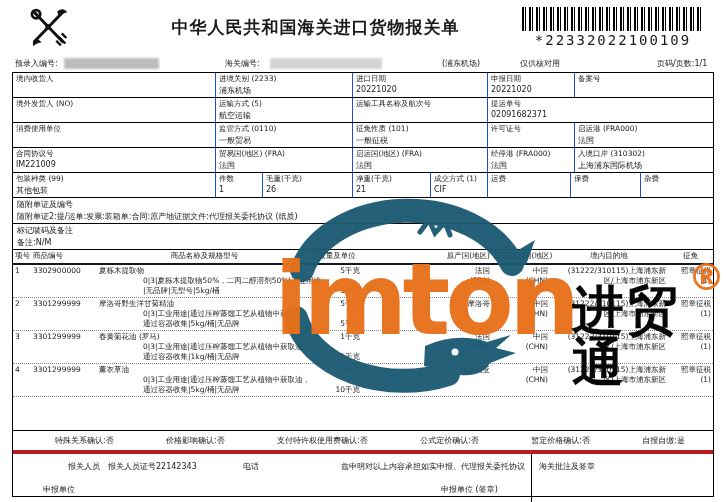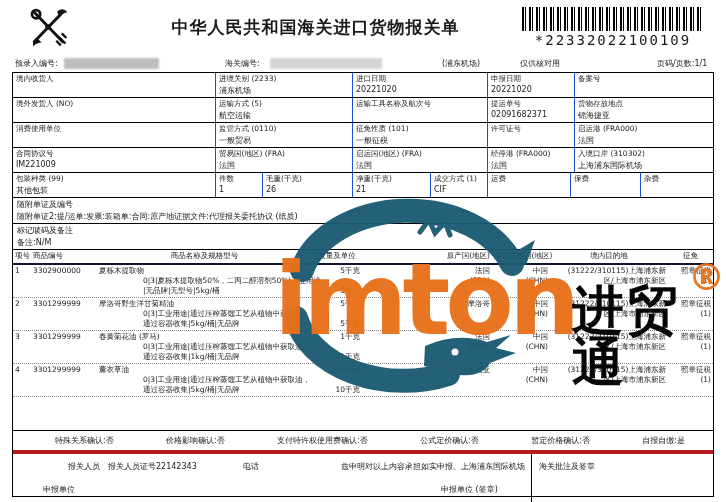--- a/index.html
+++ b/index.html
@@ -151,24 +151,20 @@
         <div class="val">航空运输</div>
       </div>
     <div class="cell">
         <div class="lab">运输工具名称及航次号</div>
         <div class="val"></div>
       </div>
     <div class="cell">
         <div class="lab">提运单号</div>
         <div class="val">02091682371</div>
       </div>
-    <div class="cell">
-        <div class="lab">货物存放地点</div>
-        <div class="val">锦海捷亚</div>
-      </div>
   </div>
 
   <div class="irow cols5">
     <div class="cell">
         <div class="lab">消费使用单位</div>
         <div class="val"></div>
       </div>
     <div class="cell">
         <div class="lab">监管方式 (0110)</div>
         <div class="val">一般贸易</div>
@@ -400,21 +396,21 @@
     <span>公式定价确认:否</span>
     <span>暂定价格确认:否</span>
     <span>自报自缴:是</span>
   </div>
 
   <div class="footer">
     <div class="fdiv"></div>
     <span class="f-agent">报关人员</span>
     <span class="f-agentid">报关人员证号22142343</span>
     <span class="f-phone">电话</span>
-    <span class="f-decl">兹申明对以上内容承担如实申报、上海浦东国际机场</span>
+    <span class="f-decl">兹申明对以上内容承担如实申报、代理报关委托协议</span>
     <span class="f-unit">申报单位</span>
     <span class="f-seal">申报单位 (签章)</span>
     <span class="f-note">海关批注及签章</span>
   </div>
 </div>
 
 <div class="wm">
   <svg width="726" height="502" viewBox="0 0 726 502">
     <g opacity="0.96">
       <path d="M302 270 A110 80 0 0 1 512 264" fill="none" stroke="#1C5A72" stroke-width="24" stroke-linecap="round"></path>

